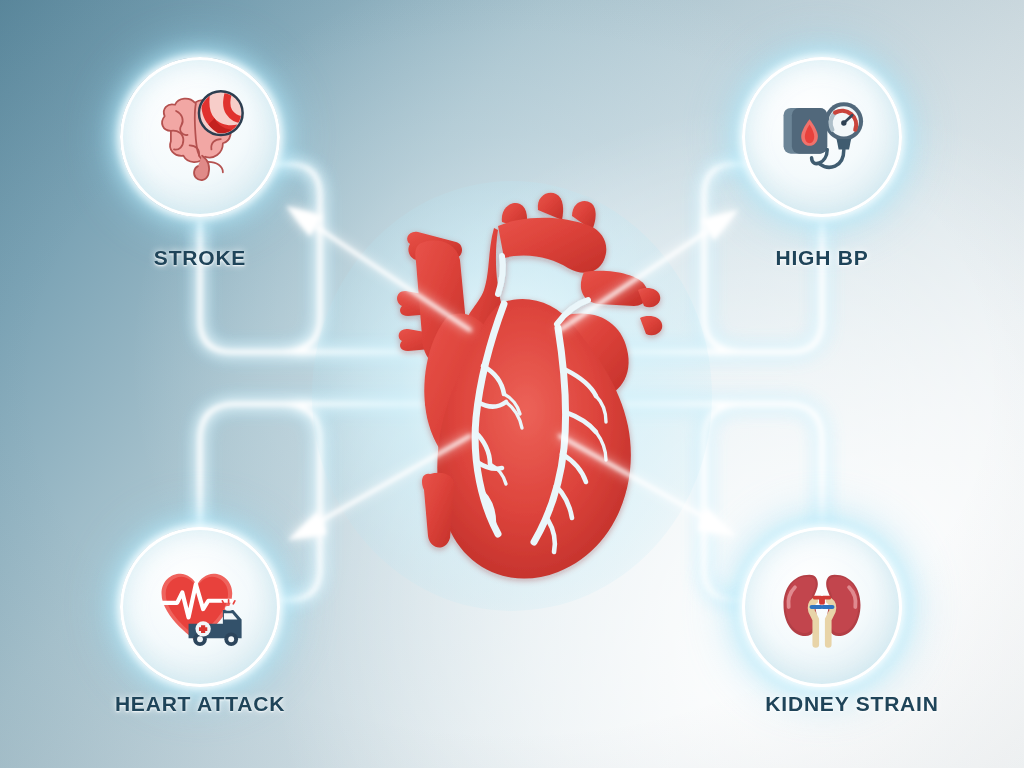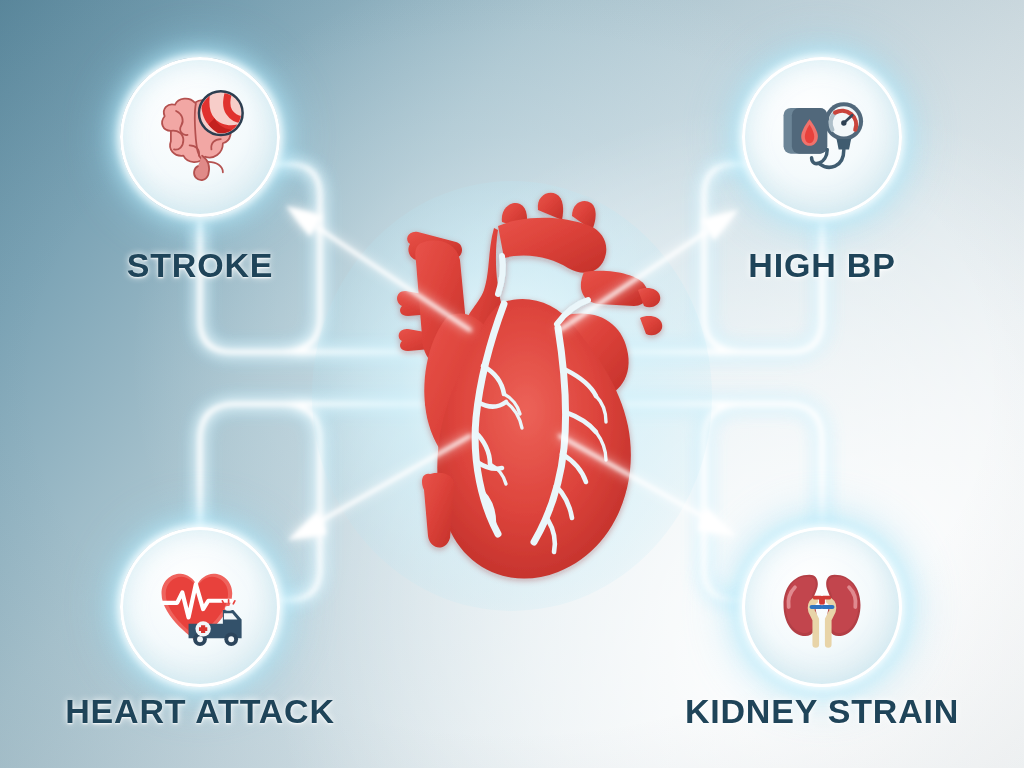--- a/index.html
+++ b/index.html
@@ -36,29 +36,29 @@
     display:flex; align-items:center; justify-content:center;
   }
   .node svg { width:104px; height:104px; display:block; }
   #node-stroke      { left:120px; top:57px; }
   #node-highbp      { left:742px; top:57px; }
   #node-heartattack { left:120px; top:527px; }
   #node-kidney      { left:742px; top:527px; }
 
   .node-label {
     position:absolute; z-index:7;
-    font-weight:bold; font-size:34px; letter-spacing:0.8px;
+    font-weight:bold; font-size:21px; letter-spacing:0.8px;
     color:#1f4459; white-space:nowrap;
     text-shadow:0 0 7px rgba(255,255,255,0.95), 0 1px 2px rgba(255,255,255,0.9);
     transform:translateX(-50%); text-align:right;
   }
   #label-stroke      { left:200px; top:246px; }
   #label-highbp      { left:822px; top:246px; }
   #label-heartattack { left:200px; top:692px; }
-  #label-kidney      { left:822px; top:692px; }
+  #label-kidney      { left:852px; top:692px; }
 
   #heart-wrap {
     position:absolute; z-index:5;
     left:352px; top:186px; width:320px; height:420px;
     display:flex; align-items:center; justify-content:center;
   }
   #heart-glow {
     position:absolute; left:50%; top:50%;
     width:400px; height:430px; transform:translate(-50%,-50%);
     border-radius:50%; pointer-events:none;

